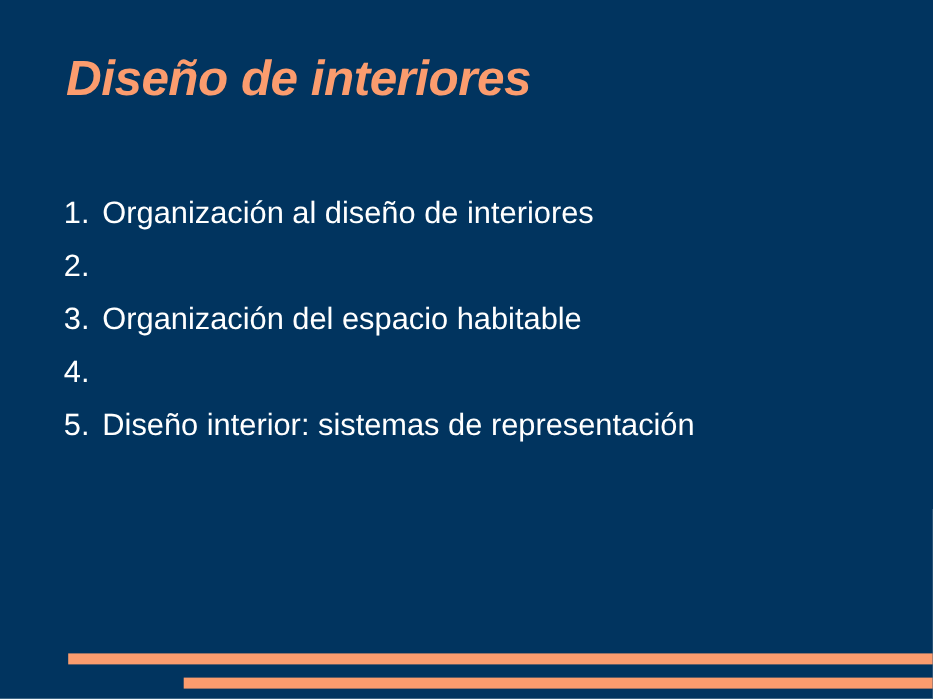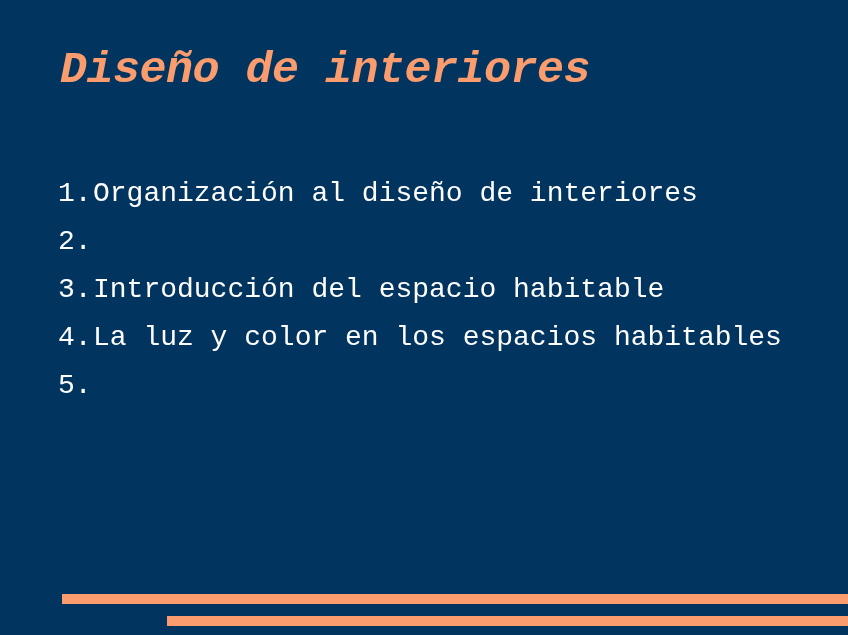--- a/index.html
+++ b/index.html
@@ -11,21 +11,20 @@
     height: 635px;
     overflow: hidden;
     font-family: "Liberation Sans", sans-serif;
   }
   #slide {
     position: relative;
     width: 848px;
     height: 635px;
     background: #01345f;
     overflow: hidden;
-    font-family: Liberation Mono, monospace;
   }
   #slide-title {
     position: absolute;
     left: 60px;
     top: 45px;
     font-size: 45px;
     font-weight: bold;
     font-style: italic;
     color: #fb9c6e;
     letter-spacing: -0.5px;
@@ -83,27 +82,27 @@
   <ul id="agenda-list">
     <li class="agenda-item">
       <span class="agenda-number">1.</span>
       <span class="agenda-text">Organización al diseño de interiores</span>
     </li>
     <li class="agenda-item">
       <span class="agenda-number">2.</span>
     </li>
     <li class="agenda-item">
       <span class="agenda-number">3.</span>
-      <span class="agenda-text">Introducción del espacio habitable</span>
+      <span class="agenda-text">Organización del espacio habitable</span>
     </li>
     <li class="agenda-item">
       <span class="agenda-number">4.</span>
-      <span class="agenda-text">La luz y color en los espacios habitables</span>
     </li>
     <li class="agenda-item">
       <span class="agenda-number">5.</span>
+      <span class="agenda-text">Diseño interior: sistemas de representación</span>
     </li>
   </ul>
 
   <div class="accent-bar" id="accent-bar-upper"></div>
   <div class="accent-bar" id="accent-bar-lower"></div>
 
 </div>
 
 </body></html>

